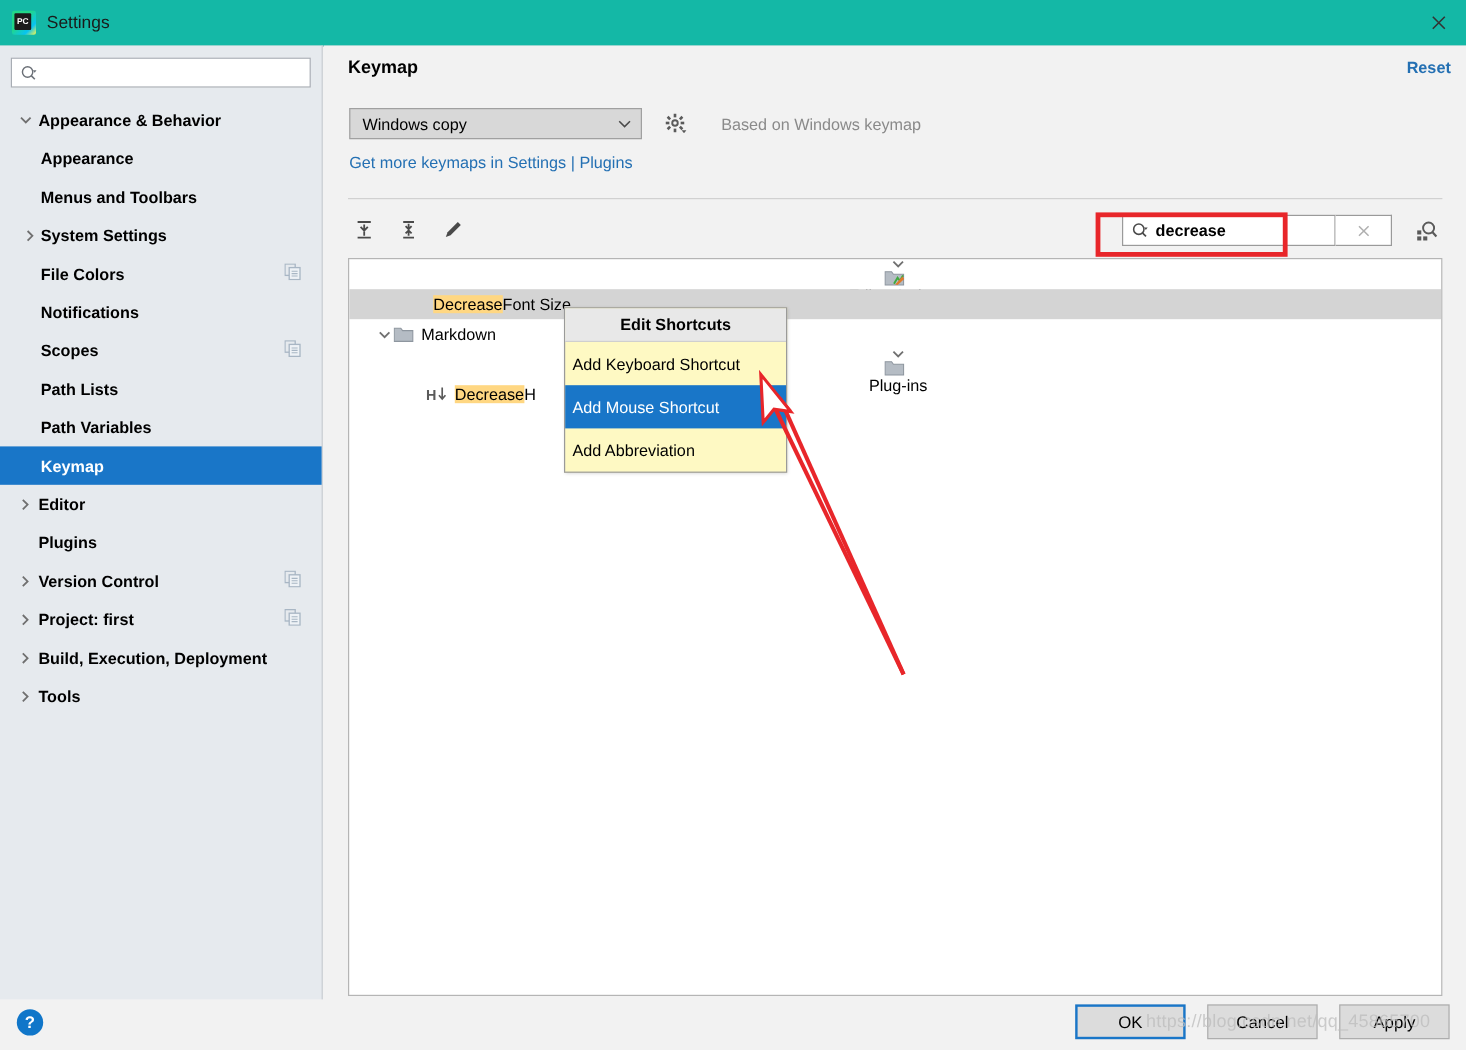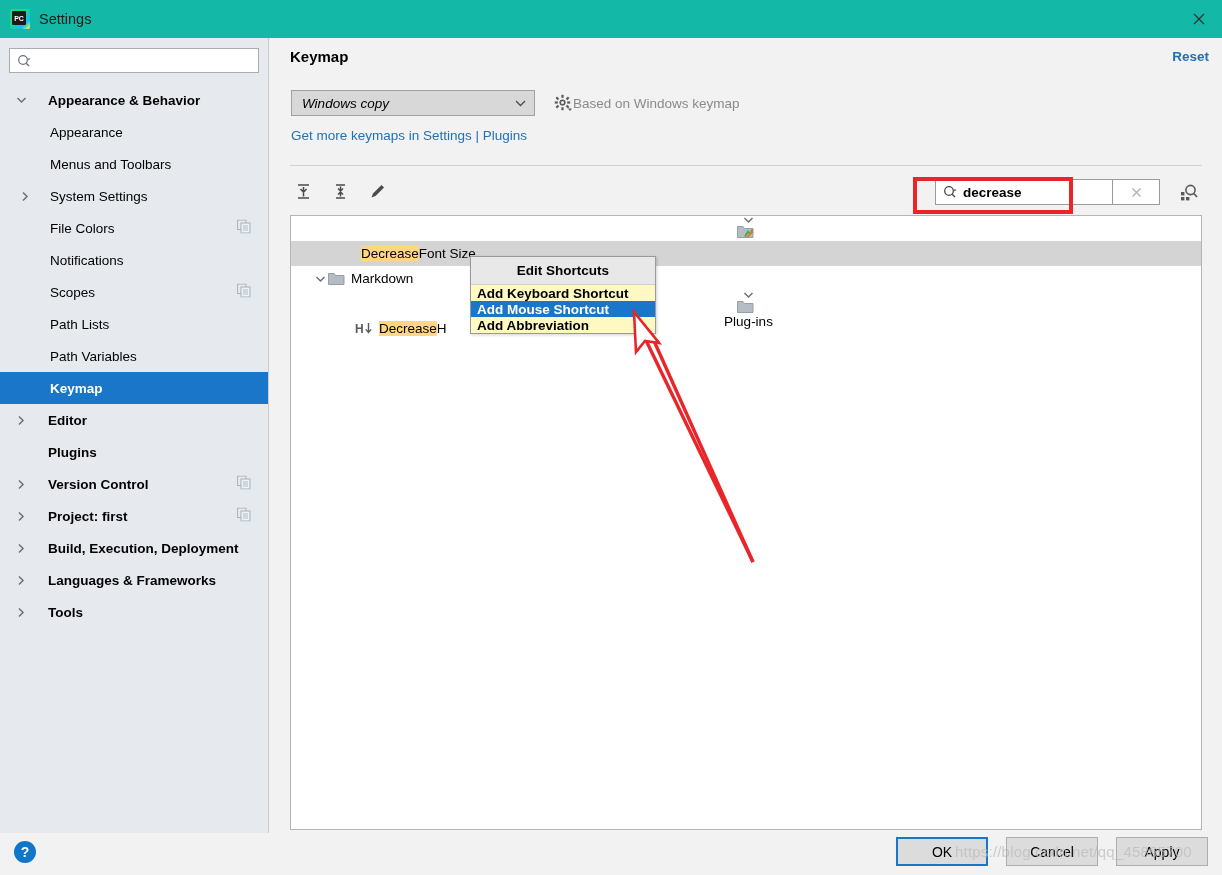--- a/index.html
+++ b/index.html
@@ -76,26 +76,26 @@
     height: 32px; display: flex; align-items: center;
     position: relative; cursor: pointer;
     font-size: 13.5px;
   }
   .s-item.bold { font-weight: bold; }
   .s-item.selected { background: #1976c8; color: #fff; font-weight: bold; }
   .s-arrow {
     width: 18px; display: flex; align-items: center; justify-content: center;
     flex-shrink: 0;
   }
-  .s-label { white-space: nowrap; margin-left: 16px; }
+  .s-label { white-space: nowrap; }
   .s-badge {
     position: absolute; right: 17px; top: 50%; transform: translateY(-50%);
   }
   .lvl0 { padding-left: 12px; }
-  .lvl1 { padding-left: 36px; }
+  .lvl1 { padding-left: 36px; font-weight: bold; }
   .lvl1 .s-arrow { margin-left: -20px; }
   .lvl0 > .s-arrow { margin-right: 2px; }
 
   
   .content {
     position: absolute; left: 270px; top: 38px;
     width: 952px; height: 795px;
     background: #f2f2f2;
   }
   .page-title {
@@ -111,27 +111,26 @@
     display: flex; align-items: center;
   }
   .km-select {
     width: 244px; height: 26px;
     background: #d8d8d8;
     border: 1px solid #a0a0a0;
     display: flex; align-items: center; justify-content: space-between;
     box-sizing: border-box; cursor: pointer;
     padding: 0 7px 0 10px;
     font-size: 13.5px;
-    font-style: italic;
   }
   .gear-icon {
     margin-left: 19px; cursor: pointer; display: flex; align-items: center;
   }
   .km-based {
-    color: #8a8a8a; font-size: 13.5px;
+    margin-left: 28px; color: #8a8a8a; font-size: 13.5px;
   }
   .km-link {
     position: absolute; left: 21px; top: 90px;
     color: #2470b3; font-size: 13.5px; cursor: pointer;
   }
   .divider {
     position: absolute; left: 20px; top: 127px; width: 912px; height: 1px;
     background: #d1d1d1;
   }
   .toolbar {
@@ -208,22 +207,22 @@
     box-shadow: 1px 1px 3px rgba(0,0,0,0.18);
     z-index: 40;
   }
   .ctx-header {
     height: 27px; background: #e8e8e8;
     display: flex; align-items: center; justify-content: center;
     font-size: 13.5px; font-weight: bold;
     border-bottom: 1px solid #cfcfcf;
   }
   .ctx-item {
-    height: 16px; display: flex; align-items: center;
-    padding-left: 6px; font-size: 13.5px; cursor: pointer; font-weight: bold;
+    height: 36px; display: flex; align-items: center;
+    padding-left: 6px; font-size: 13.5px; cursor: pointer;
   }
   .ctx-item.sel { background: #1976c8; color: #fff; }
 
   
   .annot-svg {
     position: absolute; left: 0; top: 0; width: 1222px; height: 875px;
     pointer-events: none; z-index: 60;
   }
 
   
@@ -379,28 +378,20 @@
             <path d="M6 6.5 H11 M6 8.5 H11 M6 10.5 H11" stroke="#a8b6c4" stroke-width="0.9"></path>
           </svg></span>
       </div>
       <div class="s-item lvl0 bold">
         <span class="s-arrow">
           <svg width="8" height="11" viewBox="0 0 8 11">
             <path d="M2 1.5 L6 5.5 L2 9.5" stroke="#707070" stroke-width="1.5" fill="none"></path>
           </svg>
         </span>
         <span class="s-label">Build, Execution, Deployment</span>
-      </div>
-      <div class="s-item lvl0 bold">
-        <span class="s-arrow">
-          <svg width="8" height="11" viewBox="0 0 8 11">
-            <path d="M2 1.5 L6 5.5 L2 9.5" stroke="#707070" stroke-width="1.5" fill="none"></path>
-          </svg>
-        </span>
-        <span class="s-label">Languages &amp; Frameworks</span>
       </div>
       <div class="s-item lvl0 bold">
         <span class="s-arrow">
           <svg width="8" height="11" viewBox="0 0 8 11">
             <path d="M2 1.5 L6 5.5 L2 9.5" stroke="#707070" stroke-width="1.5" fill="none"></path>
           </svg>
         </span>
         <span class="s-label">Tools</span>
       </div>
     </div>

